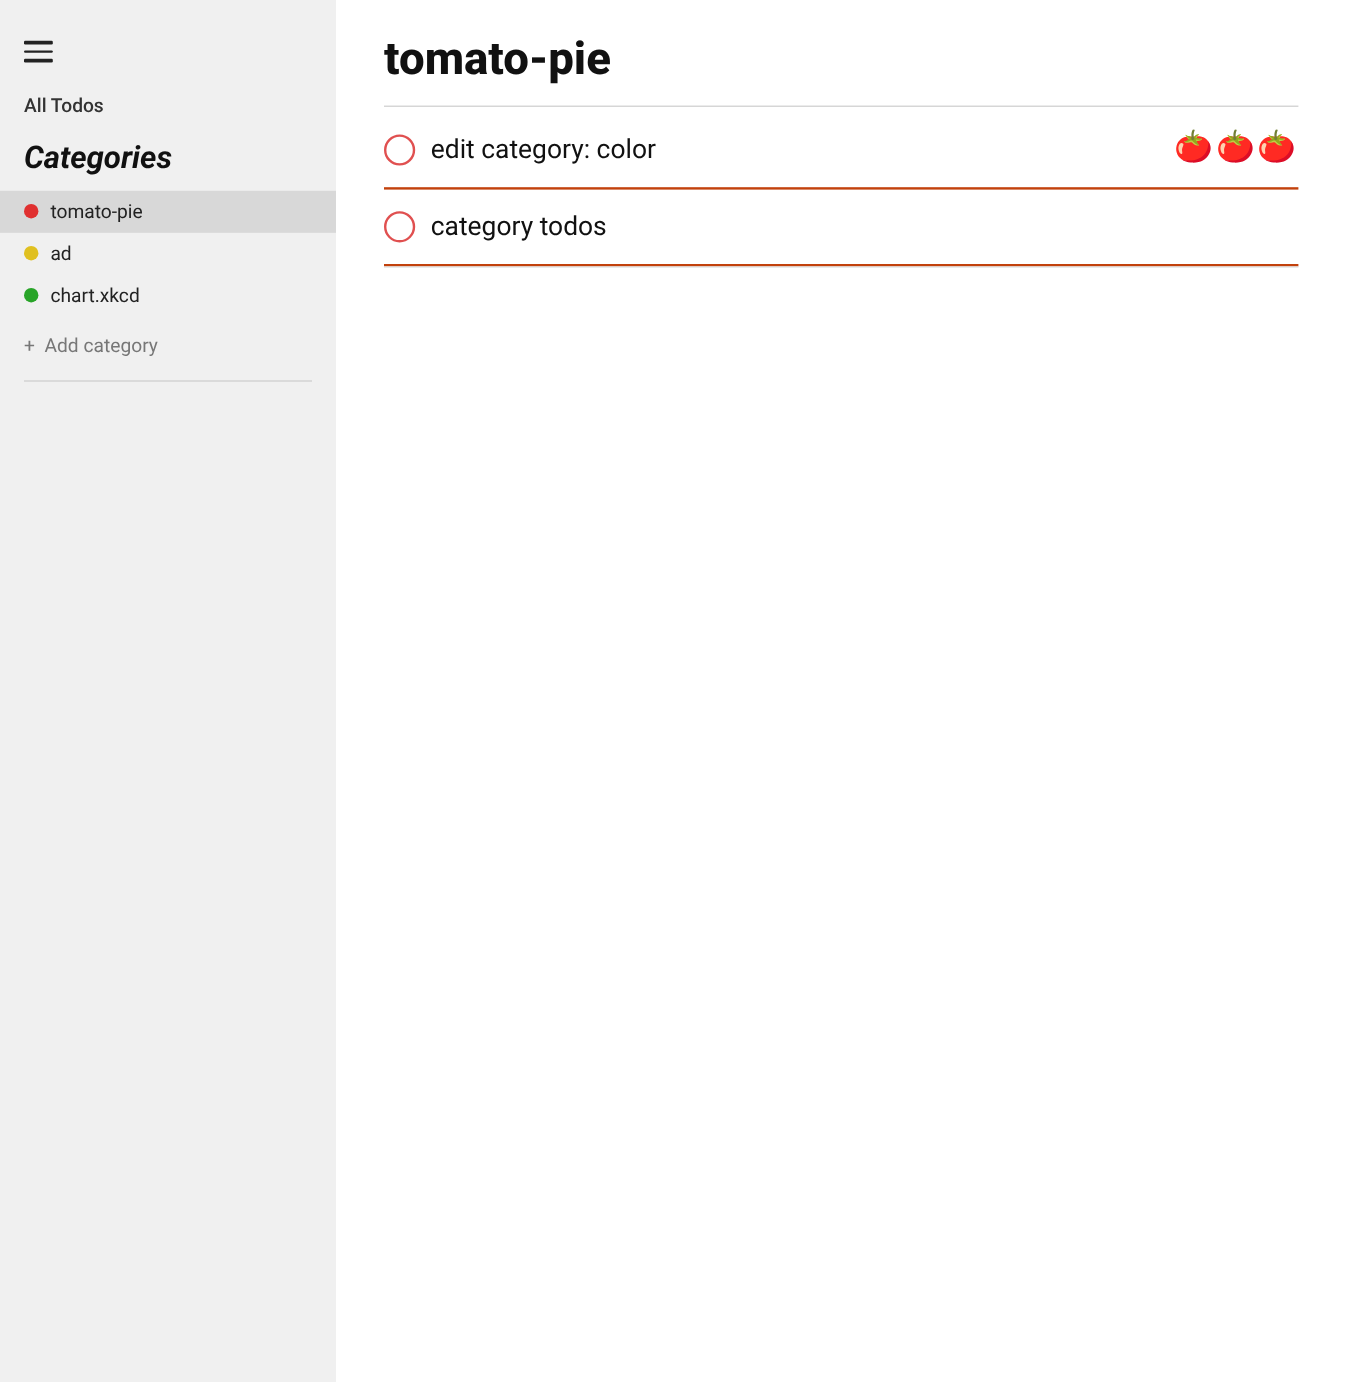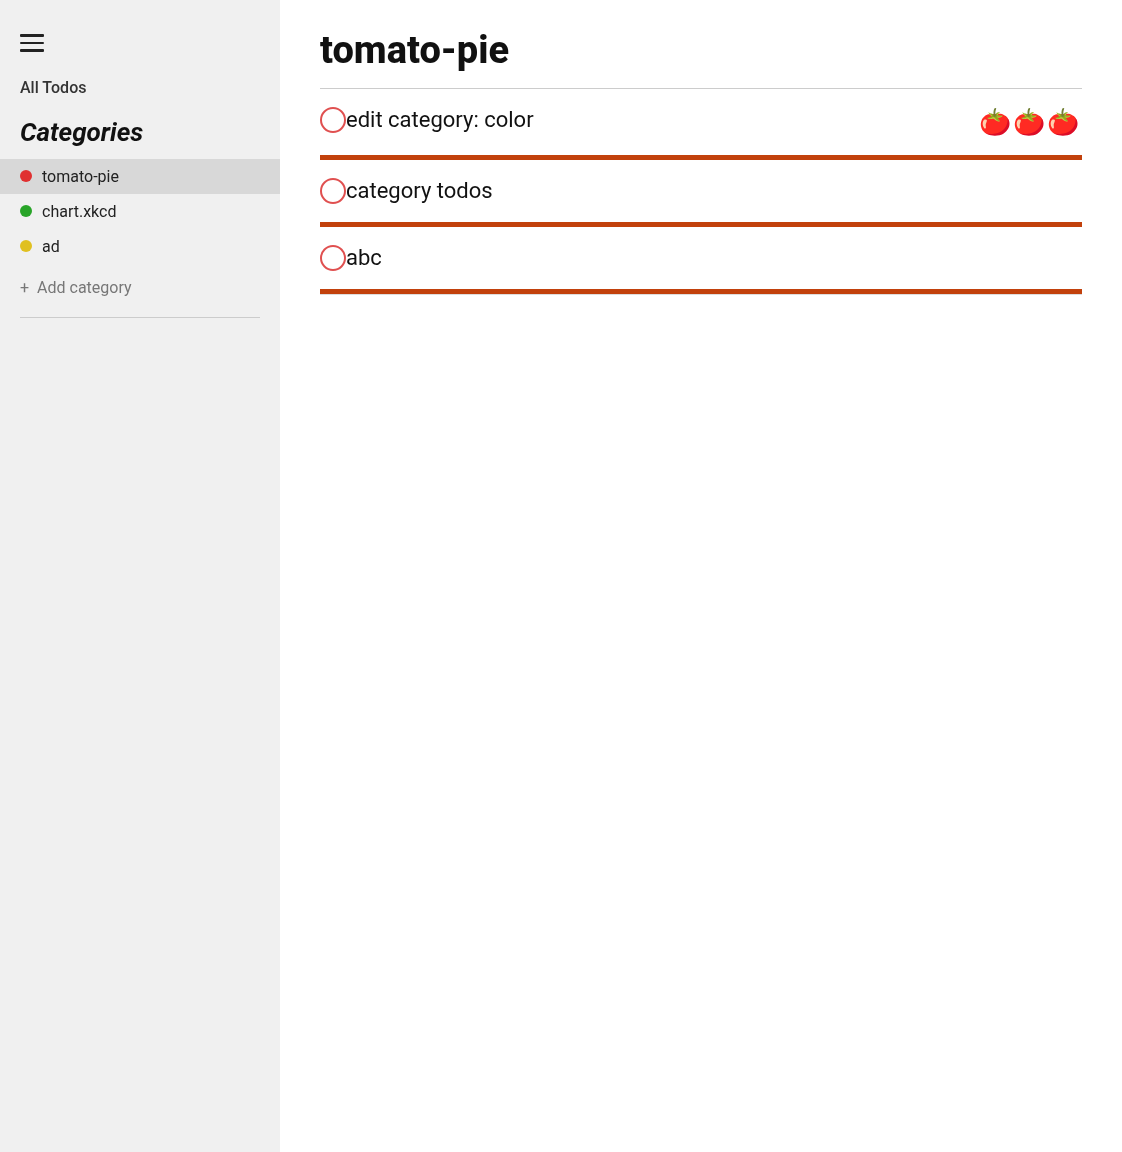--- a/index.html
+++ b/index.html
@@ -113,24 +113,24 @@
       border-top: 1.5px solid #ccc;
       margin-bottom: 0;
     }
 
     .todo-list {
       list-style: none;
     }
 
     .todo-item {
       display: flex;
-      align-items: flex-start;
+      align-items: flex-end;
       padding: 18px 0;
-      border-bottom: 5px solid #c2410c;
-      gap: 0;
+      border-bottom: 2px solid #c2410c;
+      gap: 13px;
     }
 
     .todo-checkbox {
       width: 26px;
       height: 26px;
       border-radius: 50%;
       border: 2px solid #e05050;
       flex-shrink: 0;
       cursor: pointer;
       background: transparent;
@@ -166,26 +166,26 @@
   <span class="all-todos-link">All Todos</span>
 
   <h2 class="categories-heading">Categories</h2>
 
   <ul style="list-style:none;">
     <li class="category-item active">
       <span class="category-dot" style="background:#e03030;"></span>
       <span>tomato-pie</span>
     </li>
     <li class="category-item">
+      <span class="category-dot" style="background:#e0c020;"></span>
+      <span>ad</span>
+    </li>
+    <li class="category-item">
       <span class="category-dot" style="background:#28a428;"></span>
       <span>chart.xkcd</span>
-    </li>
-    <li class="category-item">
-      <span class="category-dot" style="background:#e0c020;"></span>
-      <span>ad</span>
     </li>
   </ul>
 
   <div class="add-category-btn">
     <span>+</span>
     <span>Add category</span>
   </div>
 
   <hr class="sidebar-divider">
 </aside>
@@ -198,20 +198,15 @@
     <li class="todo-item">
       <div class="todo-checkbox"></div>
       <span class="todo-text">edit category: color</span>
       <span class="todo-emoji">🍅🍅🍅</span>
     </li>
     <li class="todo-item">
       <div class="todo-checkbox"></div>
       <span class="todo-text">category todos</span>
       <span class="todo-emoji"></span>
     </li>
-    <li class="todo-item">
-      <div class="todo-checkbox"></div>
-      <span class="todo-text">abc</span>
-      <span class="todo-emoji"></span>
-    </li>
   </ul>
   <hr class="extra-divider">
 </main>
 
 </body></html>

